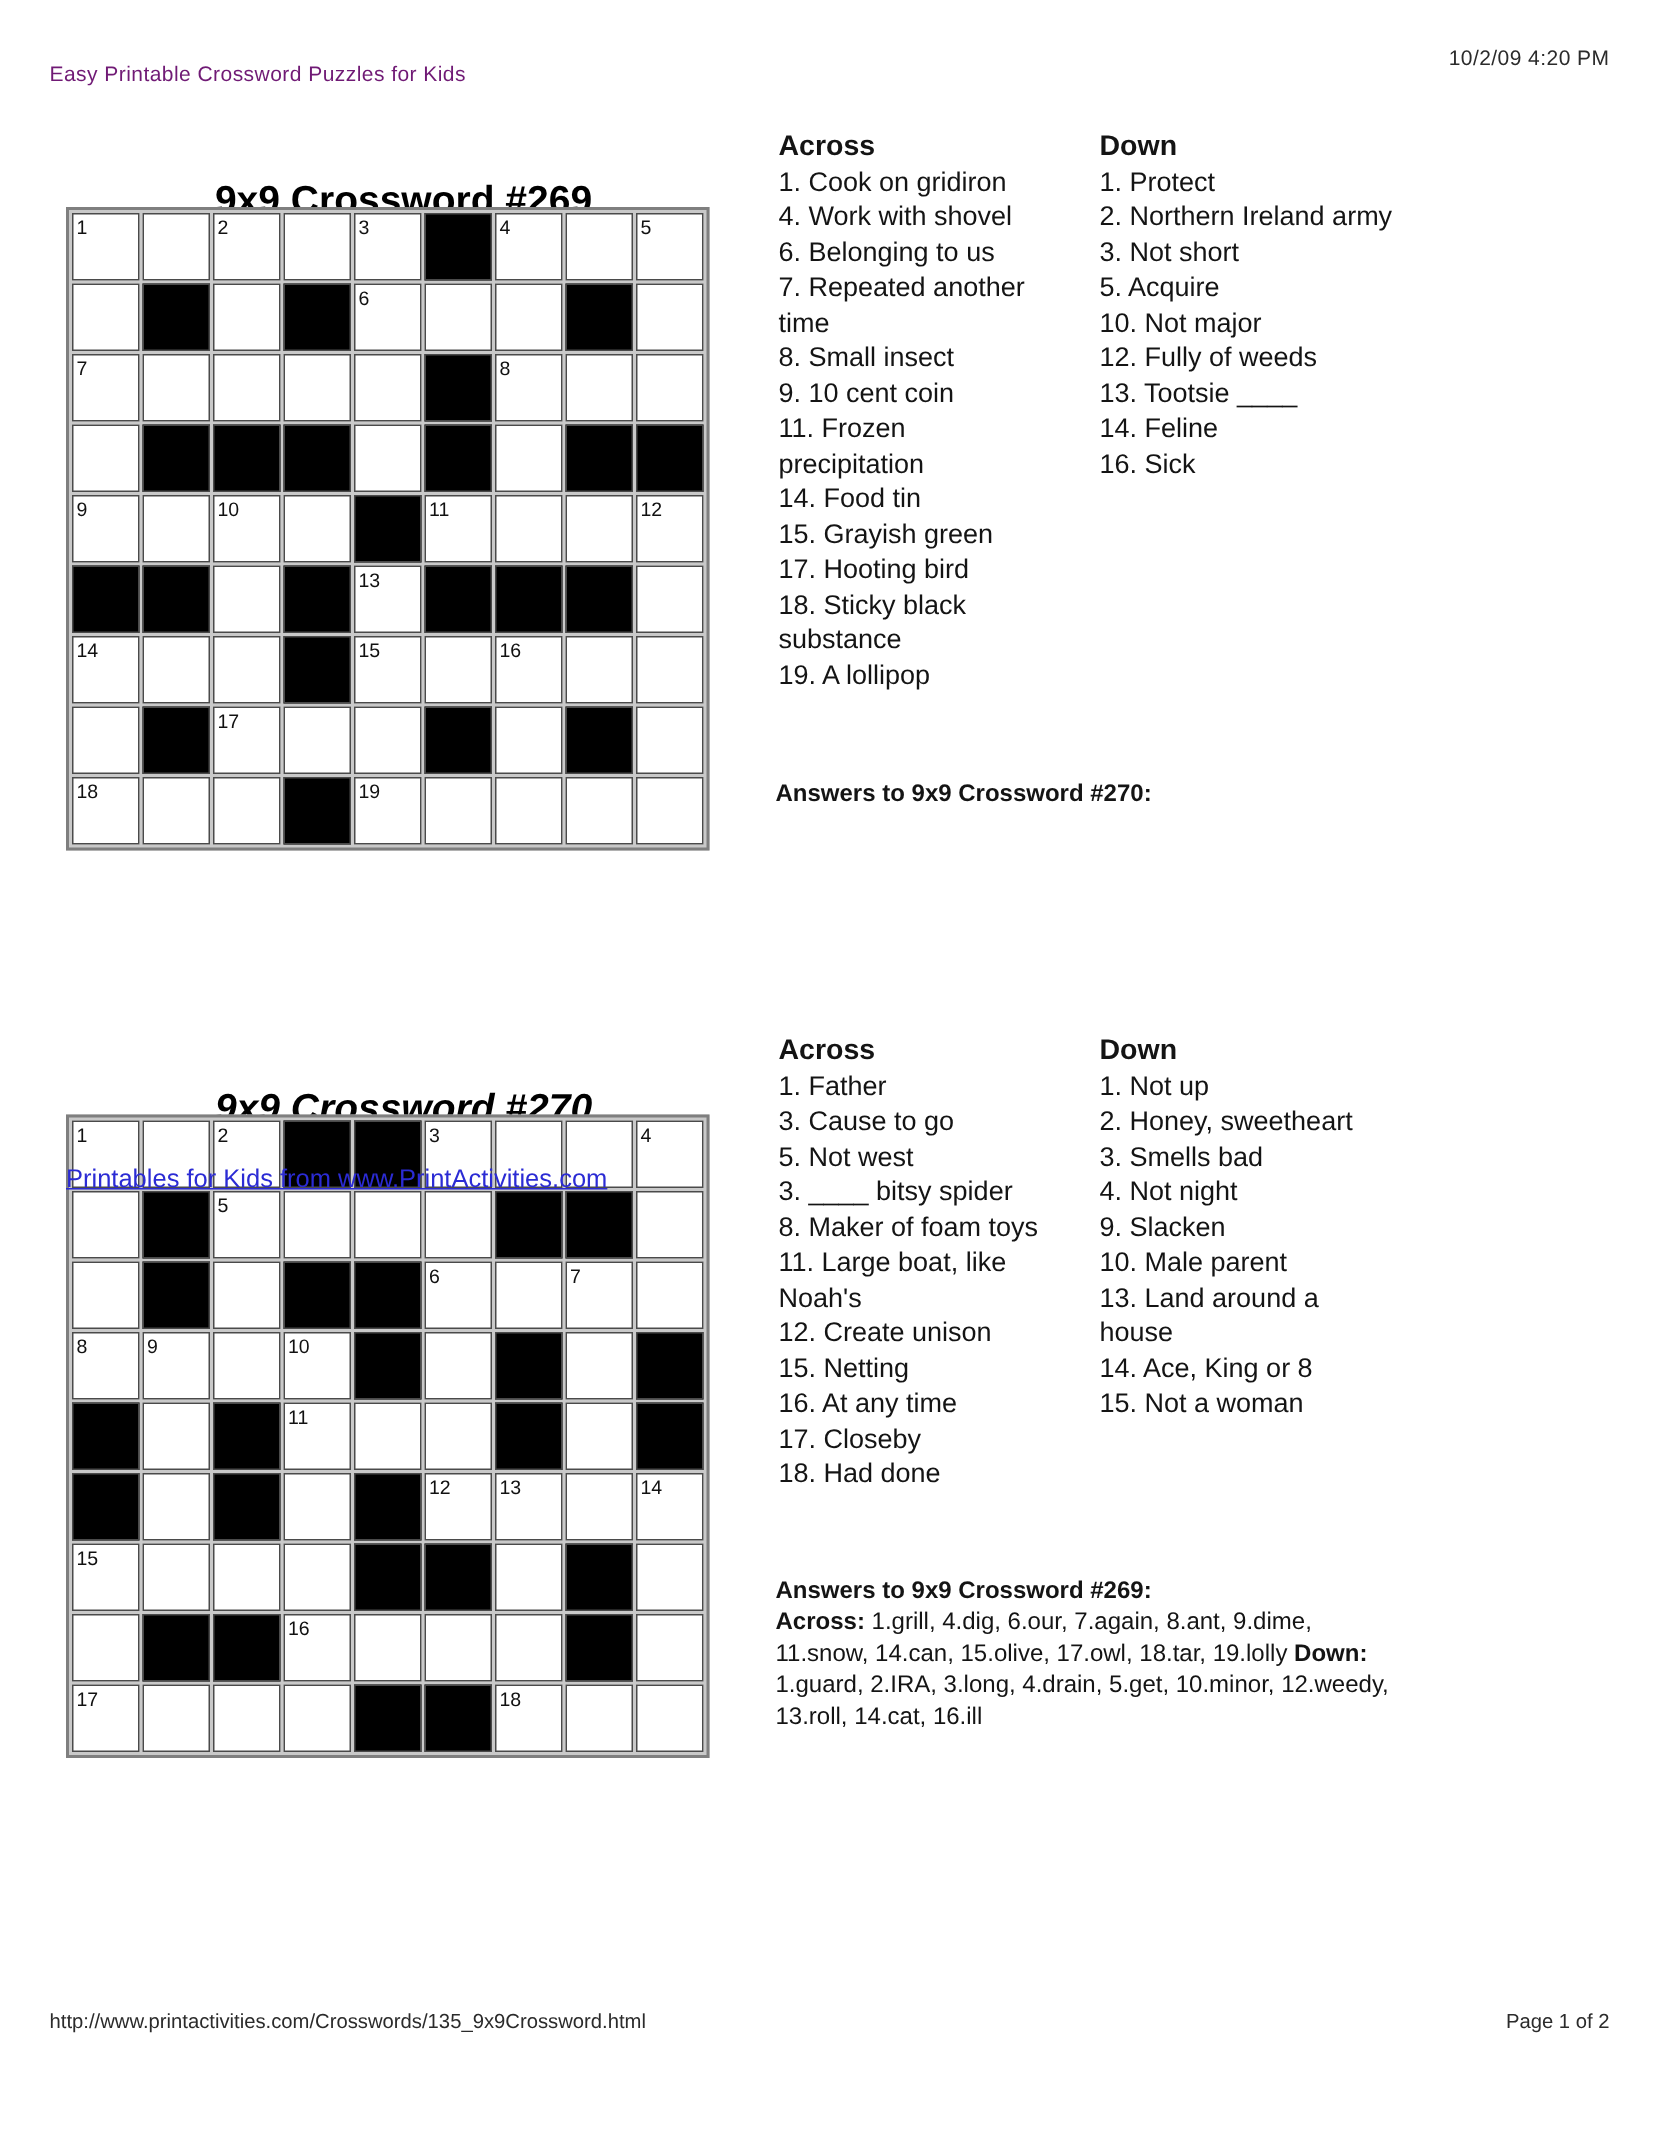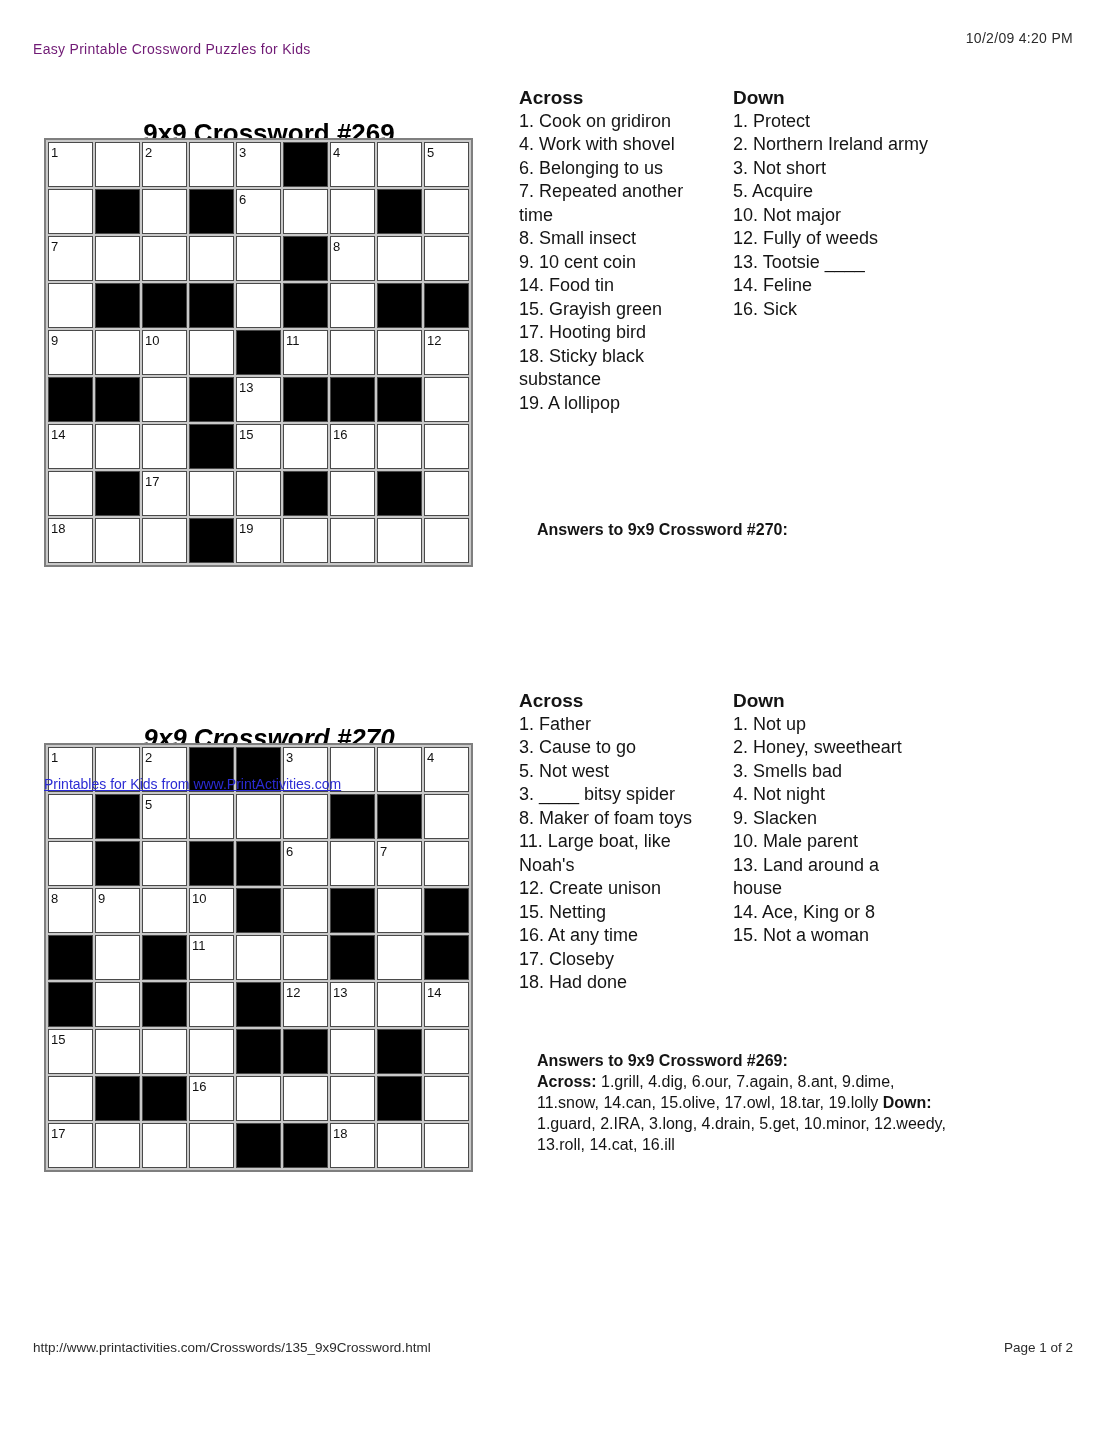--- a/index.html
+++ b/index.html
@@ -28,28 +28,28 @@
   table.grid .num { font-size:13px; line-height:13px; color:#111; padding:2px 0 0 2px; display:inline-block; }
 
   .clue-col { position:absolute; font-size:18px; line-height:23.5px; color:#141414; }
   .clue-col .clue-heading { font-weight:bold; font-size:19px; }
   .clue { white-space:pre-line; }
   #across-1 { left:519px; top:86px;  width:212px; }
   #down-1   { left:733px; top:86px;  width:252px; }
   #across-2 { left:519px; top:689px; width:212px; }
   #down-2   { left:733px; top:689px; width:252px; }
 
-  .answers { position:absolute; left:517px; width:482px; font-size:16px; line-height:21px; color:#141414;margin-left:20px; }
+  .answers { position:absolute; left:517px; width:482px; font-size:16px; line-height:21px; color:#141414; }
   #answers-1 { top:519px; }
   #answers-2 { top:1050px; }
   .ans-heading { font-weight:bold; }
   .ans-body { white-space:pre-line; }
   .ans-body b { font-weight:bold; }
 
-  .watermark-link { position:absolute; left:44px; top:776px; font-size:14px;
+  .watermark-link { position:absolute; left:44px; top:776px; font-size:17px;
     color:var(--link-blue,#2b2bd4); text-decoration:underline; z-index:5; cursor:pointer; }
 </style>
 </head>
 <body style="--link-blue: #2b2bd4; --grid-black: #000000;">
 
 <div class="hdr-left">Easy Printable Crossword Puzzles for Kids</div>
 <div class="hdr-right">10/2/09 4:20 PM</div>
 
 <div id="title-1" class="puzzle-title">9x9 Crossword #269</div>
 <table id="grid-1" class="grid">
@@ -159,20 +159,22 @@
 <div id="across-1" class="clue-col">
   <div class="clue-heading">Across</div>
   <div>
       <div class="clue">1. Cook on gridiron</div>
       <div class="clue">4. Work with shovel</div>
       <div class="clue">6. Belonging to us</div>
       <div class="clue">7. Repeated another
 time</div>
       <div class="clue">8. Small insect</div>
       <div class="clue">9. 10 cent coin</div>
+      <div class="clue">11. Frozen
+precipitation</div>
       <div class="clue">14. Food tin</div>
       <div class="clue">15. Grayish green</div>
       <div class="clue">17. Hooting bird</div>
       <div class="clue">18. Sticky black
 substance</div>
       <div class="clue">19. A lollipop</div>
     </div>
 </div>
 <div id="down-1" class="clue-col">
   <div class="clue-heading">Down</div>

